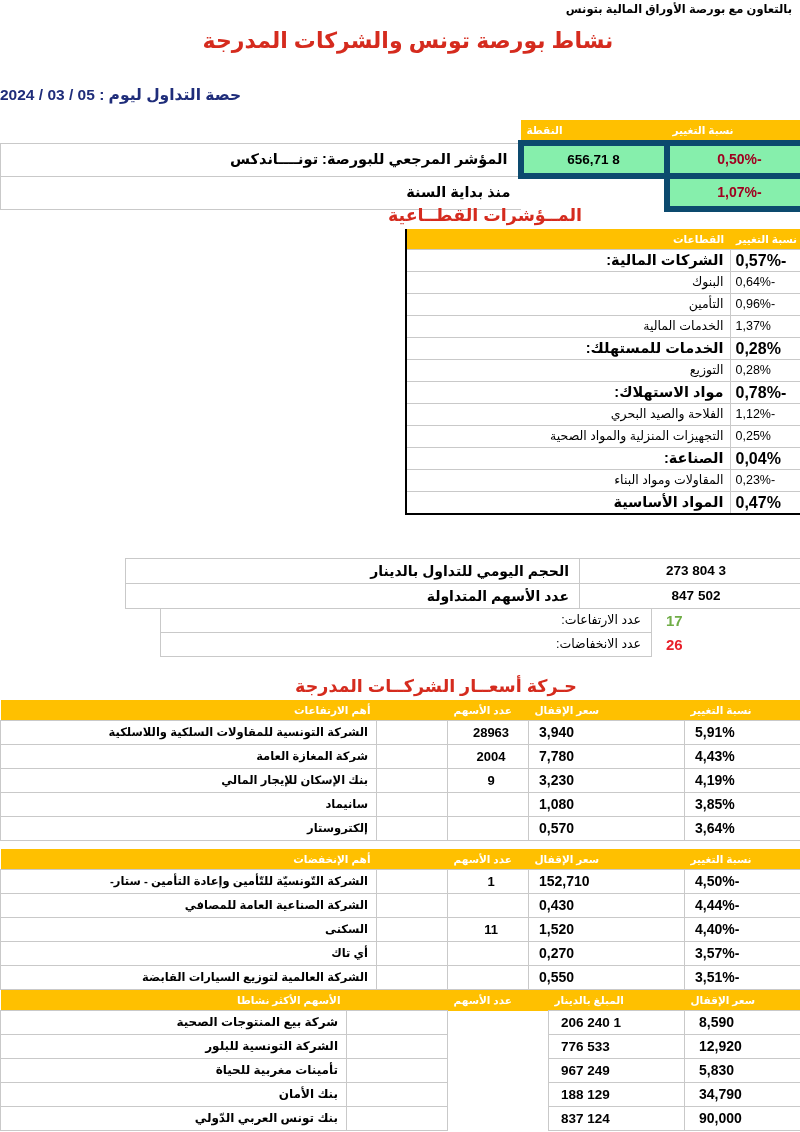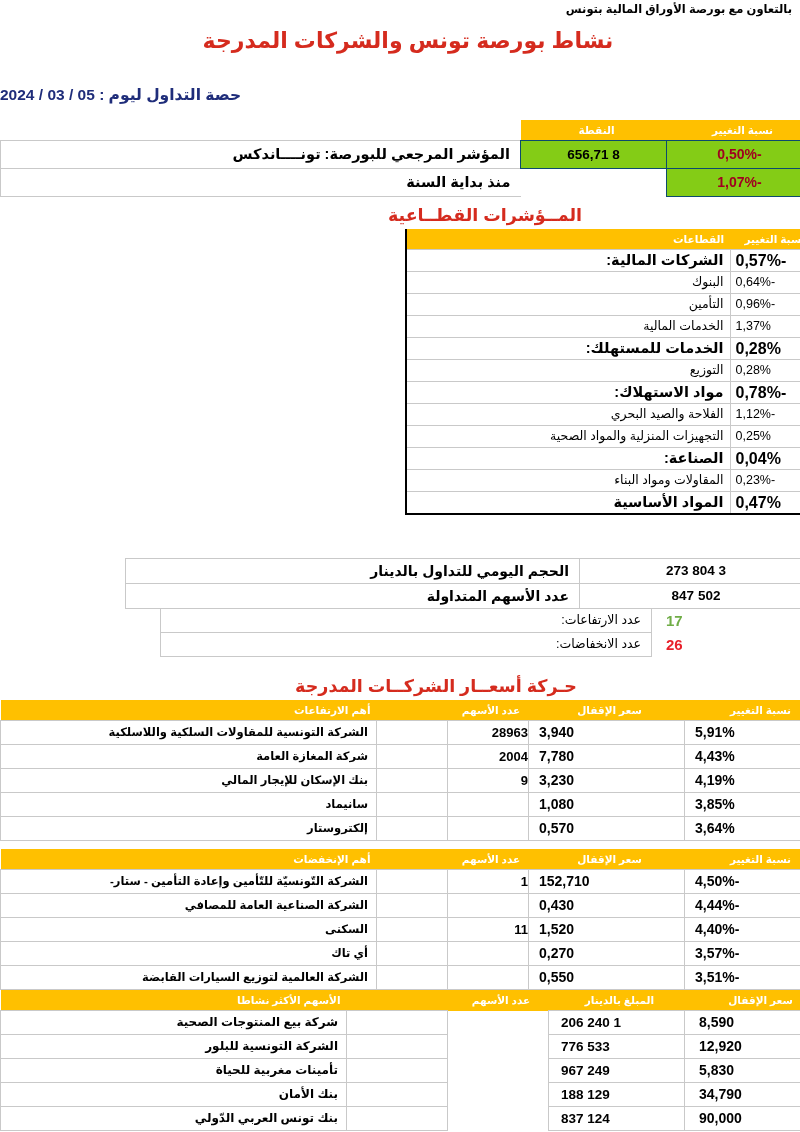--- a/index.html
+++ b/index.html
@@ -60,30 +60,30 @@
     white-space: nowrap;
     overflow: hidden;
   }
   th.hdr {
     background: #FFC000;
     color: #ffffff;
     font-size: 10.5px;
     font-weight: bold;
     height: 20px;
     line-height: 20px;
-    text-align: center;
+    text-align: left;
     padding-left: 6px;
     border: none;
   }
   th.hdr.rt { text-align: right; padding-right: 6px; padding-left: 0; }
   td.cell {
-    border: 1px solid #0c4a6e;
+    border: 6px solid #0c4a6e;
     height: 21px;
     line-height: 21px;
-    background: #84cc16;
+    background: #86efac;
   }
 
   
   #index-box { top: 120px; left: 0; }
   #index-box table { width: 800px; }
   #index-box th.c-pct { width: 140px; }
   #index-box th.c-pt  { width: 140px; }
   #index-box th.c-sp  { width: 520px; background: transparent; }
   #index-box td.pct {
     color: #A00020;
@@ -207,21 +207,21 @@
     height: 23px; line-height: 23px;
   }
   .movers-table td.m-prc {
     border: 1px solid #c9c9c9;
     text-align: left; padding-left: 10px;
     font-weight: bold; font-size: 14px;
     height: 23px; line-height: 23px;
   }
   .movers-table td.m-qty {
     border: 1px solid #c9c9c9;
-    text-align: right; padding-left: 6px;
+    text-align: center; padding-left: 6px;
     font-weight: bold; font-size: 13px;
     height: 23px; line-height: 23px;
   }
   .movers-table td.m-gap { border: 1px solid #c9c9c9; }
   .movers-table td.m-name {
     border: 1px solid #c9c9c9;
     text-align: right; padding-right: 8px;
     font-size: 11.5px; font-weight: bold;
     direction: rtl;
     height: 23px; line-height: 23px;

